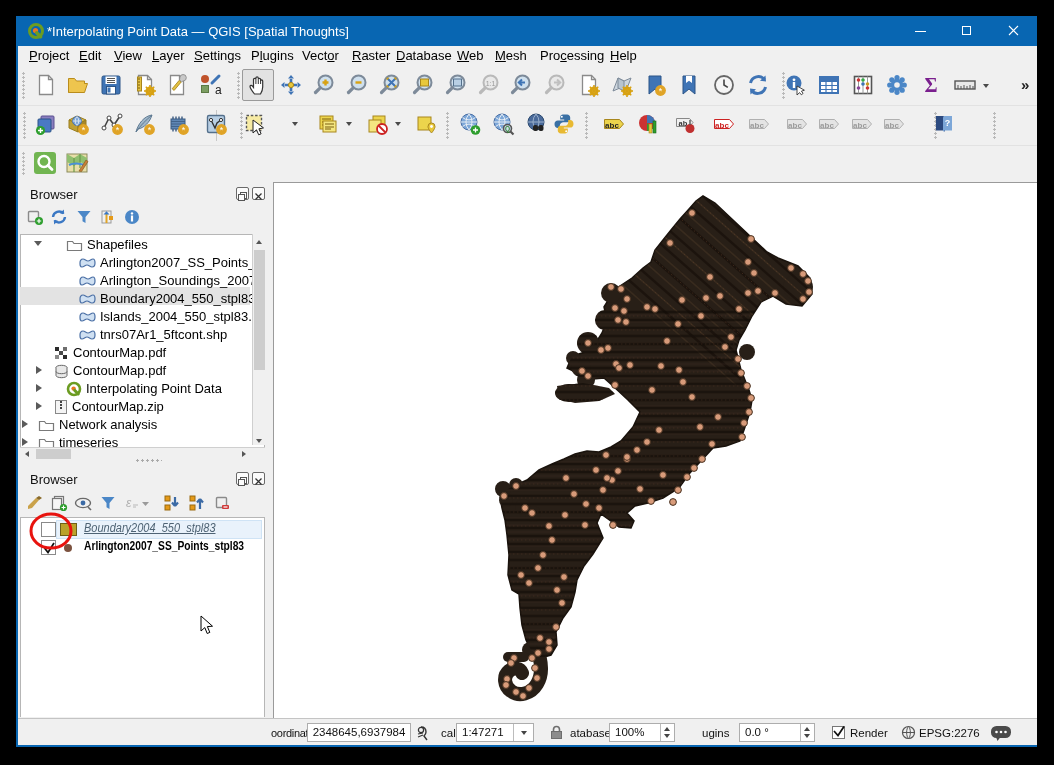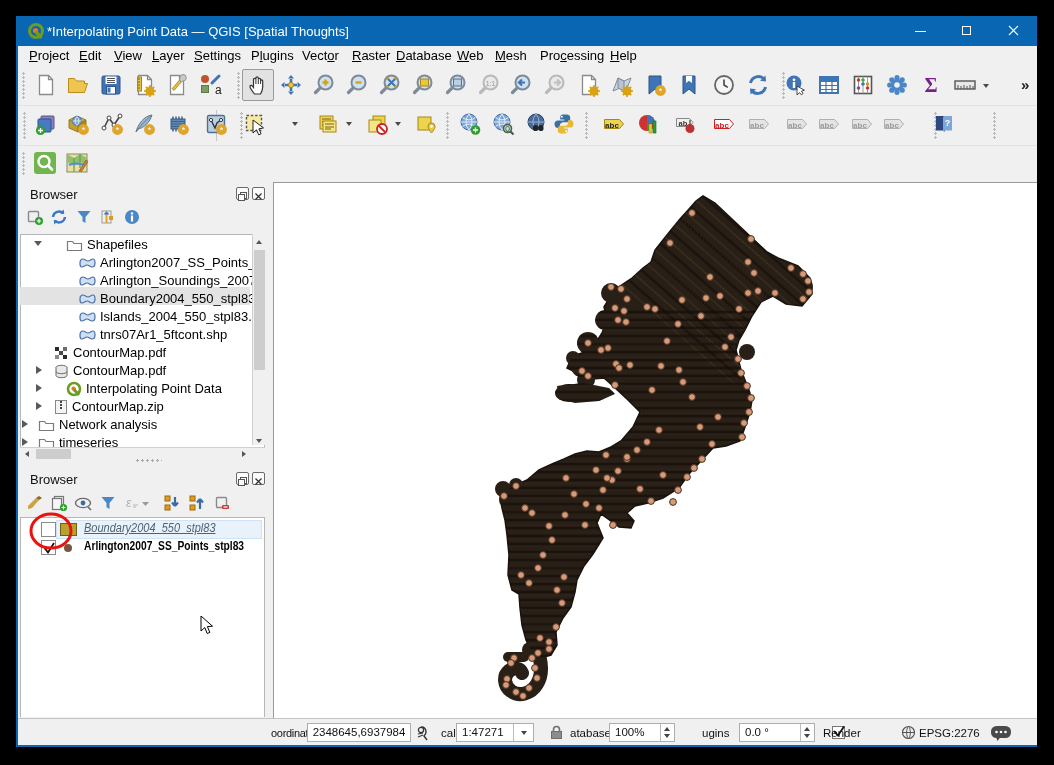--- a/index.html
+++ b/index.html
@@ -1100,21 +1100,21 @@
           <span style="position:absolute;left:5px;top:2px">0.0 °</span>
           <div class="spin" style="right:0;top:0;height:17px">
             <div class="uar" style="left:3px;top:3px"></div>
             <div class="dar" style="left:3px;bottom:3px"></div>
           </div>
         </div>
    <div class="abs" style="left:814px;top:7px;width:13px;height:13px;background:#fff;border:1px solid #777"></div>
    <svg class="abs" style="left:813px;top:4px" width="16" height="16">
           <path d="M3 8l4 4.5 6-9" fill="none" stroke="#111" stroke-width="1.7"></path>
         </svg>
-   <div class="slabel" style="left:805px">Render</div>
+   <div class="slabel" style="left:832px">Render</div>
    <svg class="abs" style="left:883px;top:6px" width="15" height="15" viewBox="0 0 15 15">
           <circle cx="7.5" cy="7.5" r="6" fill="none" stroke="#555" stroke-width="1.2"></circle>
           <path d="M1.5 7.5h12M7.5 1.5c2.5 2 2.5 10 0 12M7.5 1.5c-2.5 2-2.5 10 0 12" fill="none" stroke="#555" stroke-width="1"></path>
         </svg>
    <div class="slabel" style="left:901px">EPSG:2276</div>
    <svg class="abs" style="left:972px;top:5px" width="22" height="18" viewBox="0 0 22 18">
           <rect x="1" y="2" width="20" height="12" rx="5.5" fill="#4a4a4a"></rect>
           <path d="M6 13l1.5 4 3-4z" fill="#4a4a4a"></path>
           <circle cx="6.5" cy="8" r="1.3" fill="#fff"></circle>
           <circle cx="11" cy="8" r="1.3" fill="#fff"></circle>

